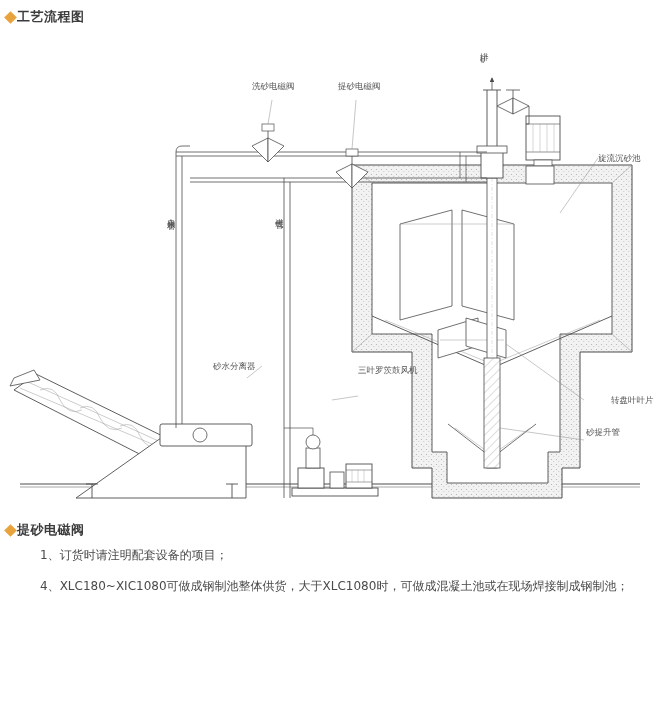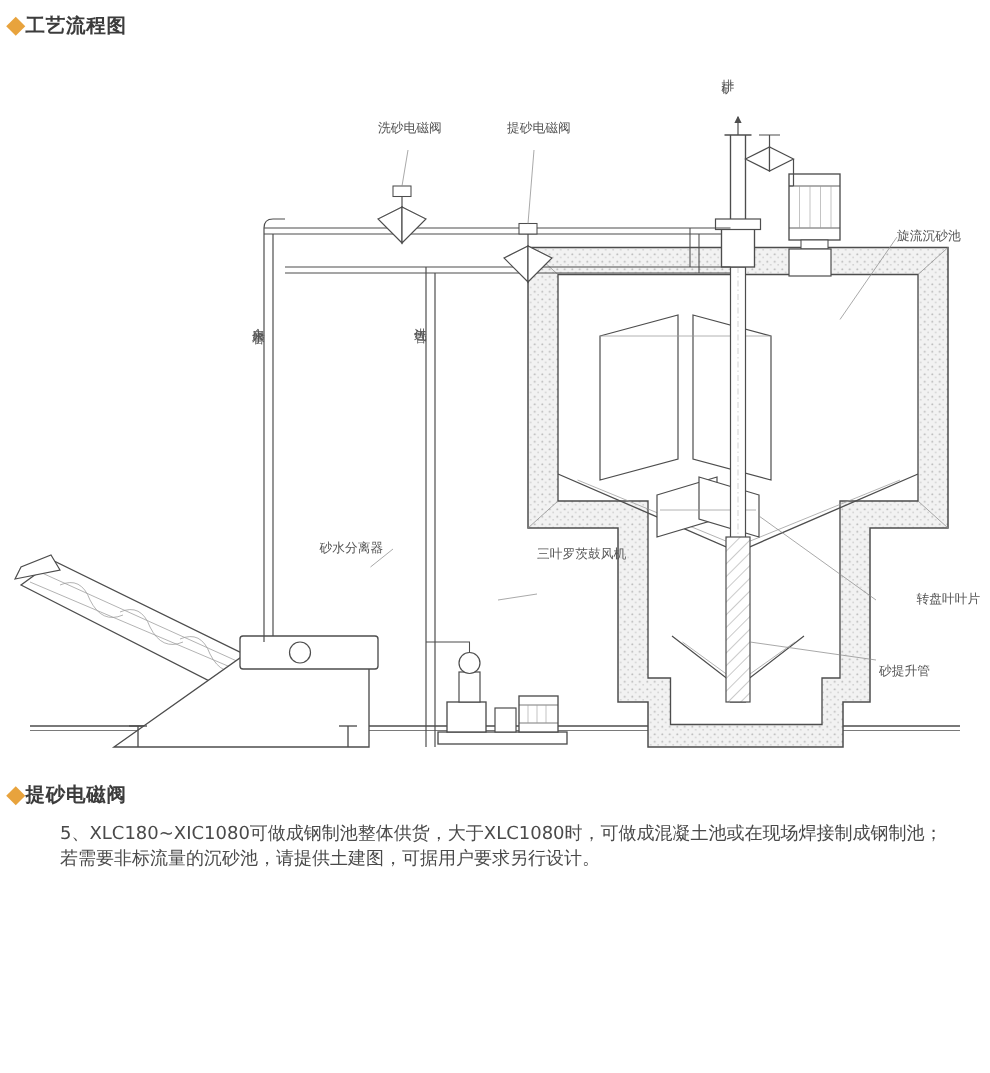--- a/index.html
+++ b/index.html
@@ -232,24 +232,24 @@
 
   <div class="lbl" style="left:252px; top:54px;">洗砂电磁阀</div>
   <div class="lbl" style="left:338px; top:54px;">提砂电磁阀</div>
   <div class="lbl vert" style="left:479px; top:18px;">排矿</div>
   <div class="lbl" style="left:598px; top:106px;margin-top:20px;">旋流沉砂池</div>
   <div class="lbl vert" style="left:166px; top:184px;">自来水管</div>
   <div class="lbl vert" style="left:274px; top:184px;">进气管</div>
   <div class="lbl" style="left:213px; top:334px;">砂水分离器</div>
   <div class="lbl" style="left:358px; top:338px;">三叶罗茨鼓风机</div>
   <div class="lbl" style="left:586px; top:368px;margin-left:25px;">转盘叶叶片</div>
-  <div class="lbl" style="left:586px; top:416px;">砂提升管</div>
+  <div class="lbl" style="left:586px; top:400px;">砂提升管</div>
 </div>
 
 <div class="section-head" id="head-params">
   <span class="diamond"></span>
   <span class="section-title">提砂电磁阀</span>
 </div>
 
 <div class="params">
-  <div class="param-line">5、XLC180~XIC1080可做成钢制池整体供货，大于XLC1080时，可做成混凝土池或在现场焊接制成钢制池；</div>
-  <div class="param-line cont">若需要非标流量的沉砂池，请提供土建图，可据用户要求另行设计。</div>
+  <div class="param-line">1、订货时请注明配套设备的项目；</div>
+  <div class="param-line">4、XLC180~XIC1080可做成钢制池整体供货，大于XLC1080时，可做成混凝土池或在现场焊接制成钢制池；</div>
 </div>
 
 </body></html>

